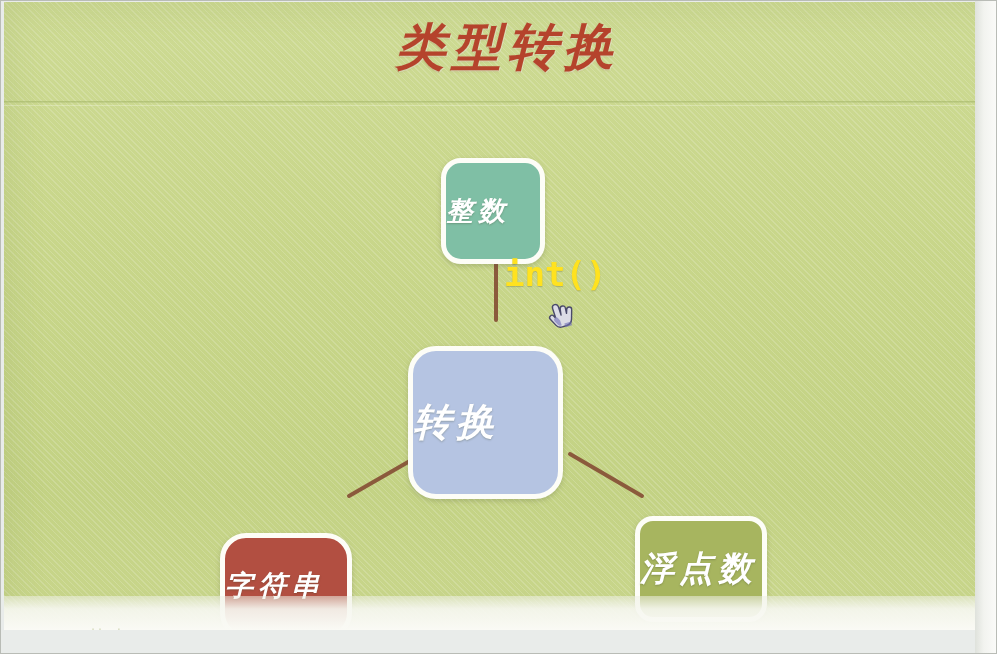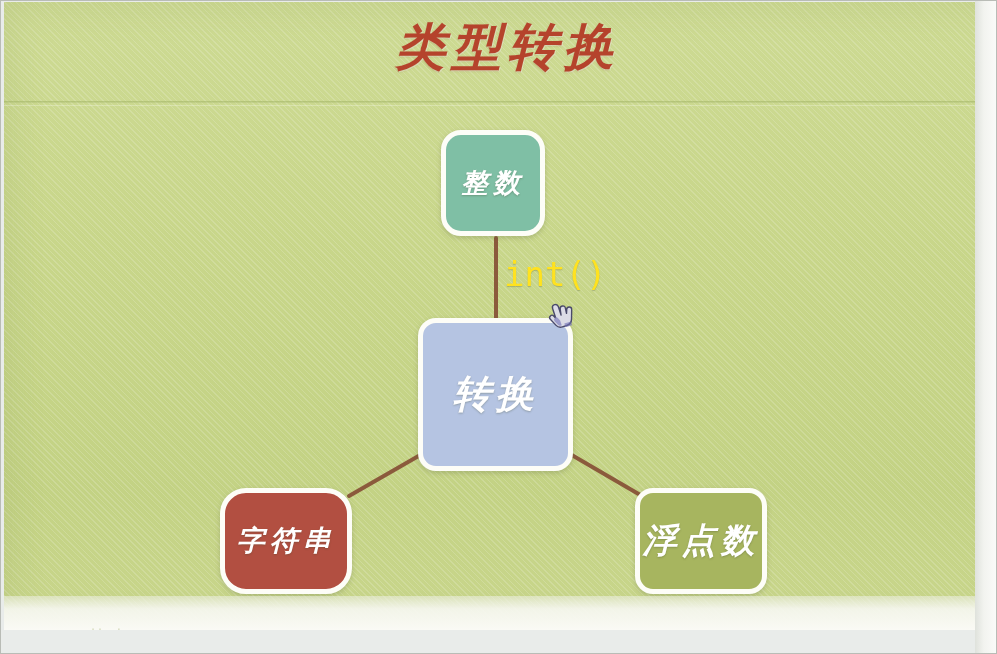--- a/index.html
+++ b/index.html
@@ -117,22 +117,22 @@
 
   
   .node {
     position: absolute;
     z-index: 3;
     box-sizing: border-box;
     border: 5px solid #fdfdf7;
     border-radius: 18px;
     display: flex;
     align-items: center;
-    justify-content: center;
     box-shadow: 0 2px 5px rgba(90,100,60,0.28);
+    margin-top: 28px;
   }
   .node .node-label {
     font-family: "DejaVu Serif", "Liberation Serif", serif;
     font-weight: bold;
     font-style: italic;
     color: #ffffff;
     letter-spacing: 5px;
     text-shadow: 0 1px 2px rgba(60,70,40,0.30);
     white-space: nowrap;
   }
@@ -143,33 +143,33 @@
     top: 128px;
     width: 104px;
     height: 106px;
     background: #7fbfa5;
     border-radius: 20px;
   }
   #node-integer .node-label { font-size: 27px; }
 
   
   #node-convert {
-    left: 414px;
+    left: 404px;
     top: 316px;
     width: 155px;
     height: 153px;
     background: #b5c4e2;
-    border-radius: 18px;
+    border-radius: 28px;
   }
   #node-convert .node-label { font-size: 38px; }
 
   
   #node-string {
     left: 216px;
-    top: 486px;
+    top: 503px;
     width: 132px;
     height: 106px;
     background: #b24f41;
     border-radius: 26px;
   }
   #node-string .node-label { font-size: 28px; }
 
   
   #node-float {
     left: 631px;
@@ -180,21 +180,21 @@
     border-radius: 18px;
   }
   #node-float .node-label { font-size: 34px; }
 
   
   .edge-label {
     position: absolute;
     z-index: 4;
     font-family: "DejaVu Sans Mono", "Liberation Mono", monospace;
     font-size: 34px;
-    font-weight: normal;
+    font-weight: bold;
     white-space: nowrap;
     text-shadow: 0 1px 1px rgba(80,90,50,0.30);
   }
   #label-int   { left: 500px; top: 252px; color: #ffe21f; }
   #label-str   { left: 275px; top: 432px; color: #f03c13; }
   #label-float { left: 608px; top: 432px; color: #1aa5d8; }
 
   
   .cursor {
     position: absolute;

